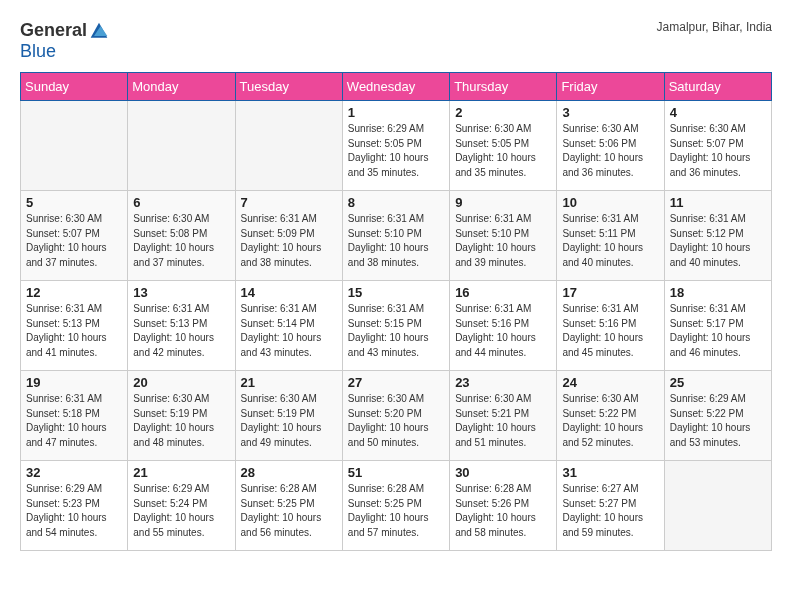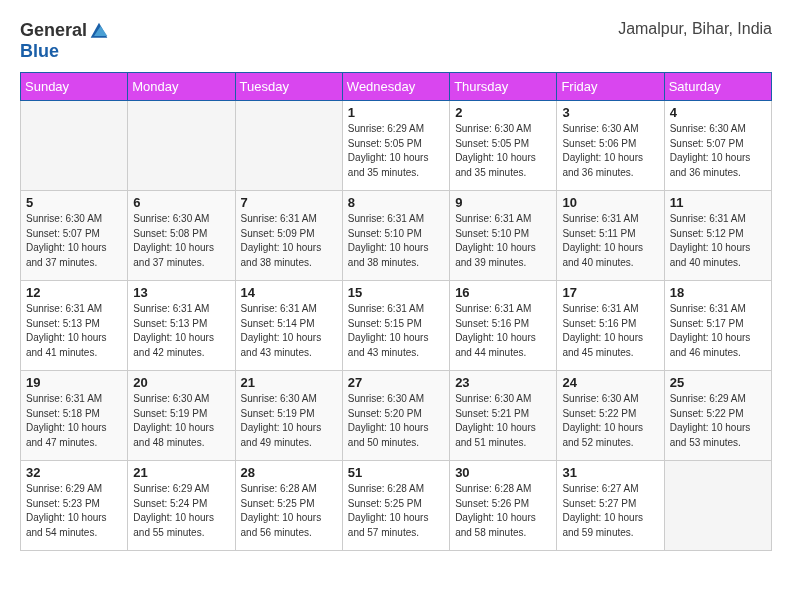--- a/index.html
+++ b/index.html
@@ -25,48 +25,48 @@
       display: flex;
       align-items: center;
     }
     .logo-general {
       font-size: 18px;
       font-weight: bold;
       color: #333;
     }
     .logo-blue {
       font-size: 18px;
-      font-weight: bold;
+      font-weight: normal;
       color: #1a5fa8;
       text-align: right;
     }
     .logo-icon {
       width: 20px;
       height: 20px;
       margin-left: 2px;
     }
     .title-section {
       text-align: right;
     }
     .calendar-title {
       font-size: 32px;
       font-weight: normal;
       color: #222;
     }
     .calendar-subtitle {
-      font-size: 16px;
+      font-size: 12px;
       color: #444;
     }
     .calendar {
       width: 100%;
       border-collapse: collapse;
       table-layout: fixed;
     }
     .calendar th {
-      background: #d946ef;
+      background: #ec4899;
       color: #fff;
       padding: 6px 4px;
       font-size: 13px;
       font-weight: normal;
       text-align: left;
       border: 1px solid #1a5fa8;
     }
     .calendar td {
       border: 1px solid #ccc;
       vertical-align: top;

